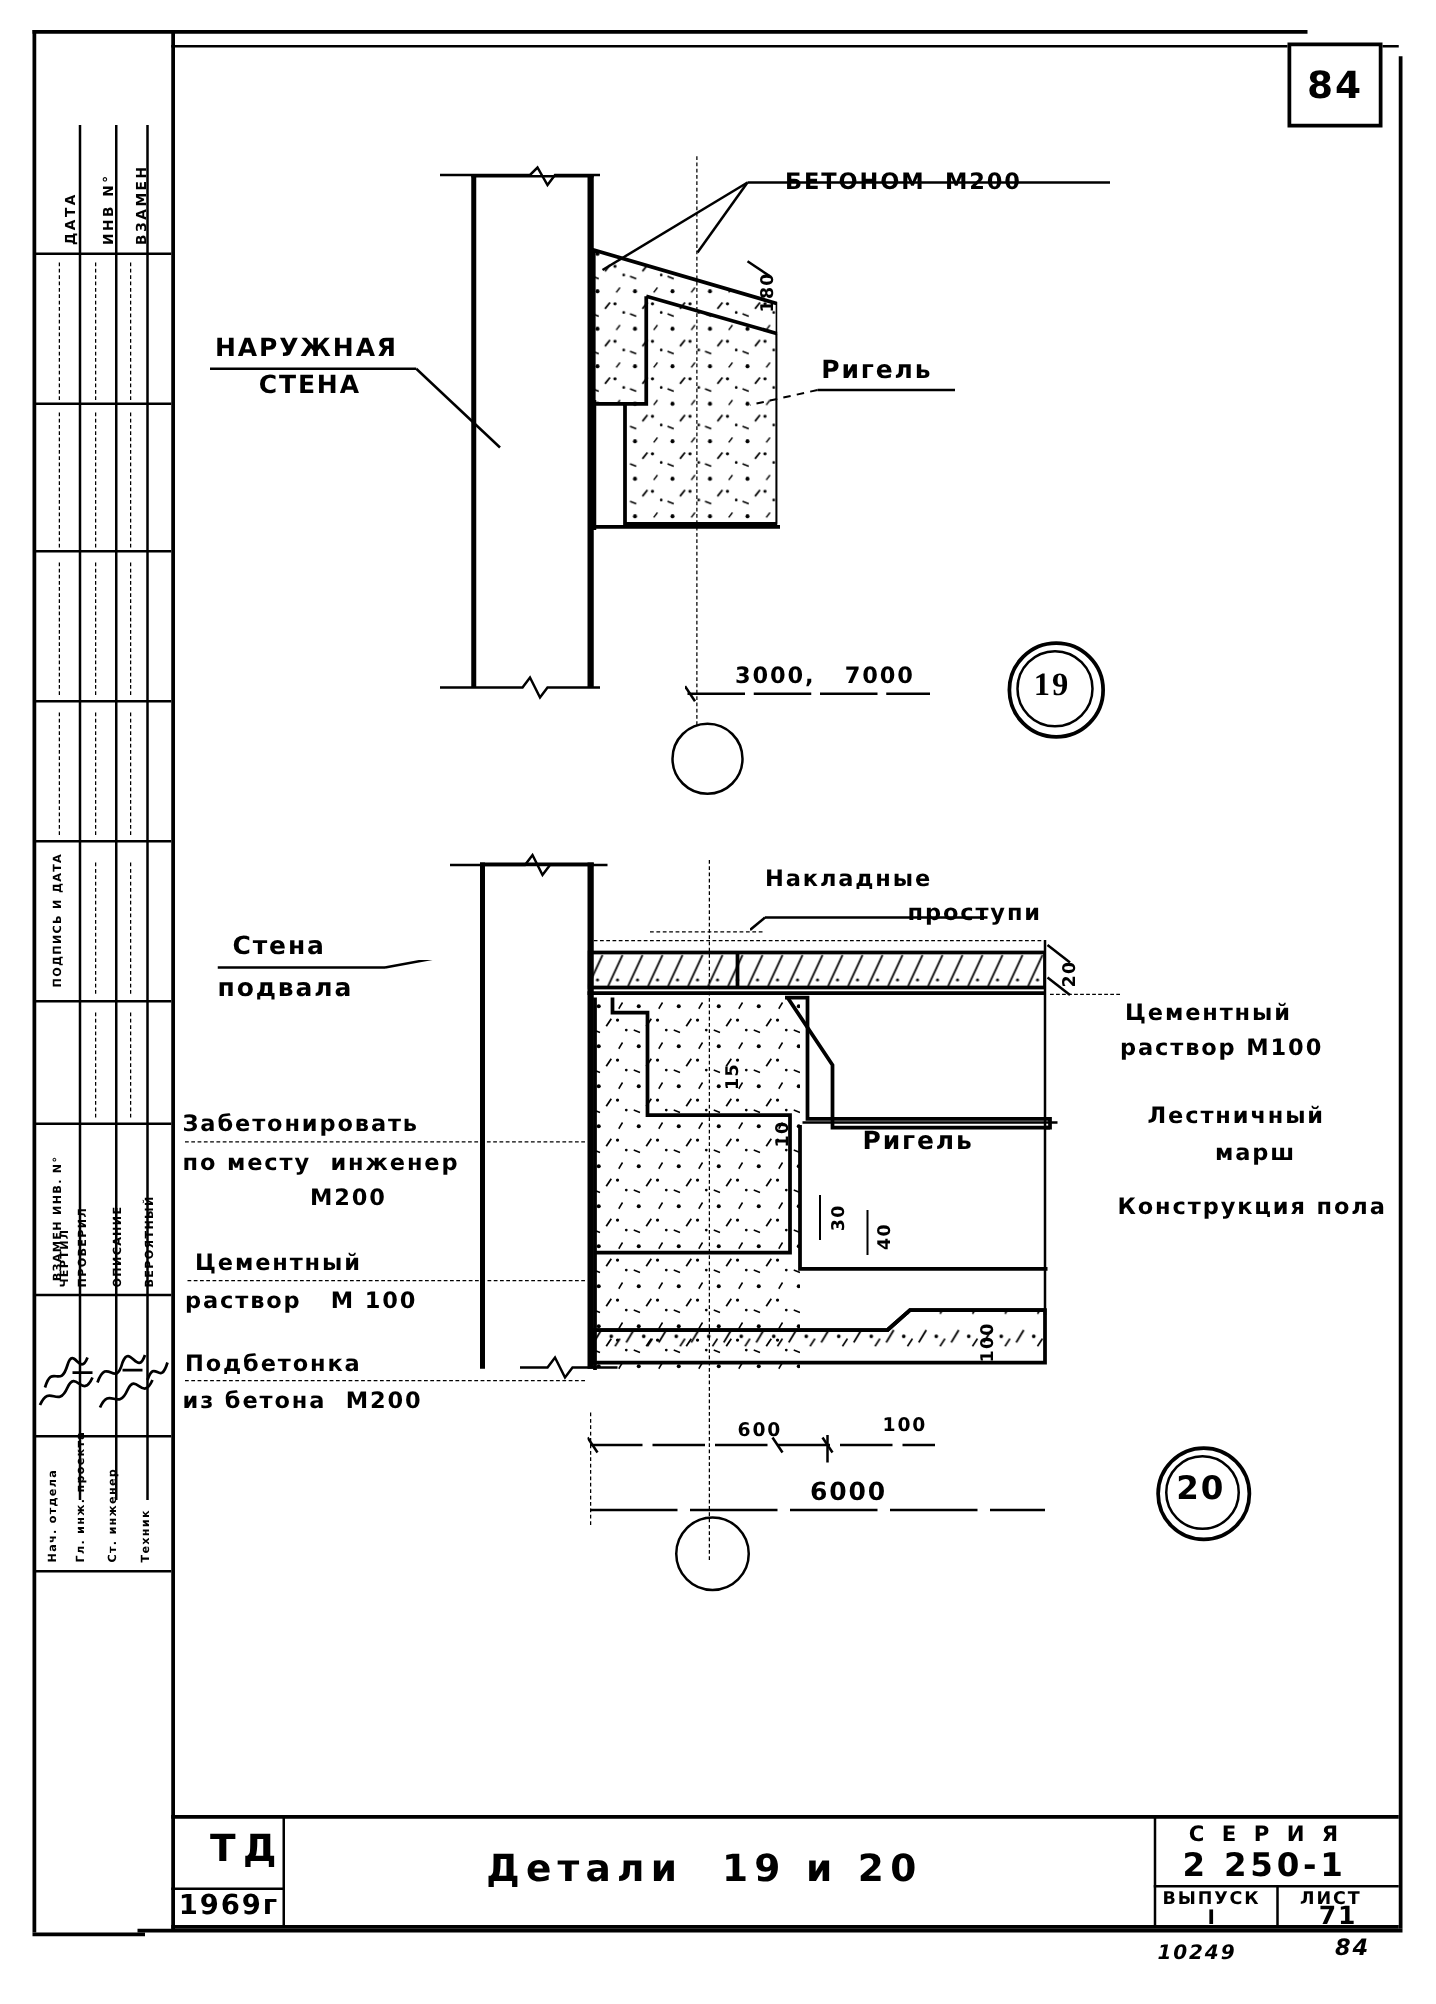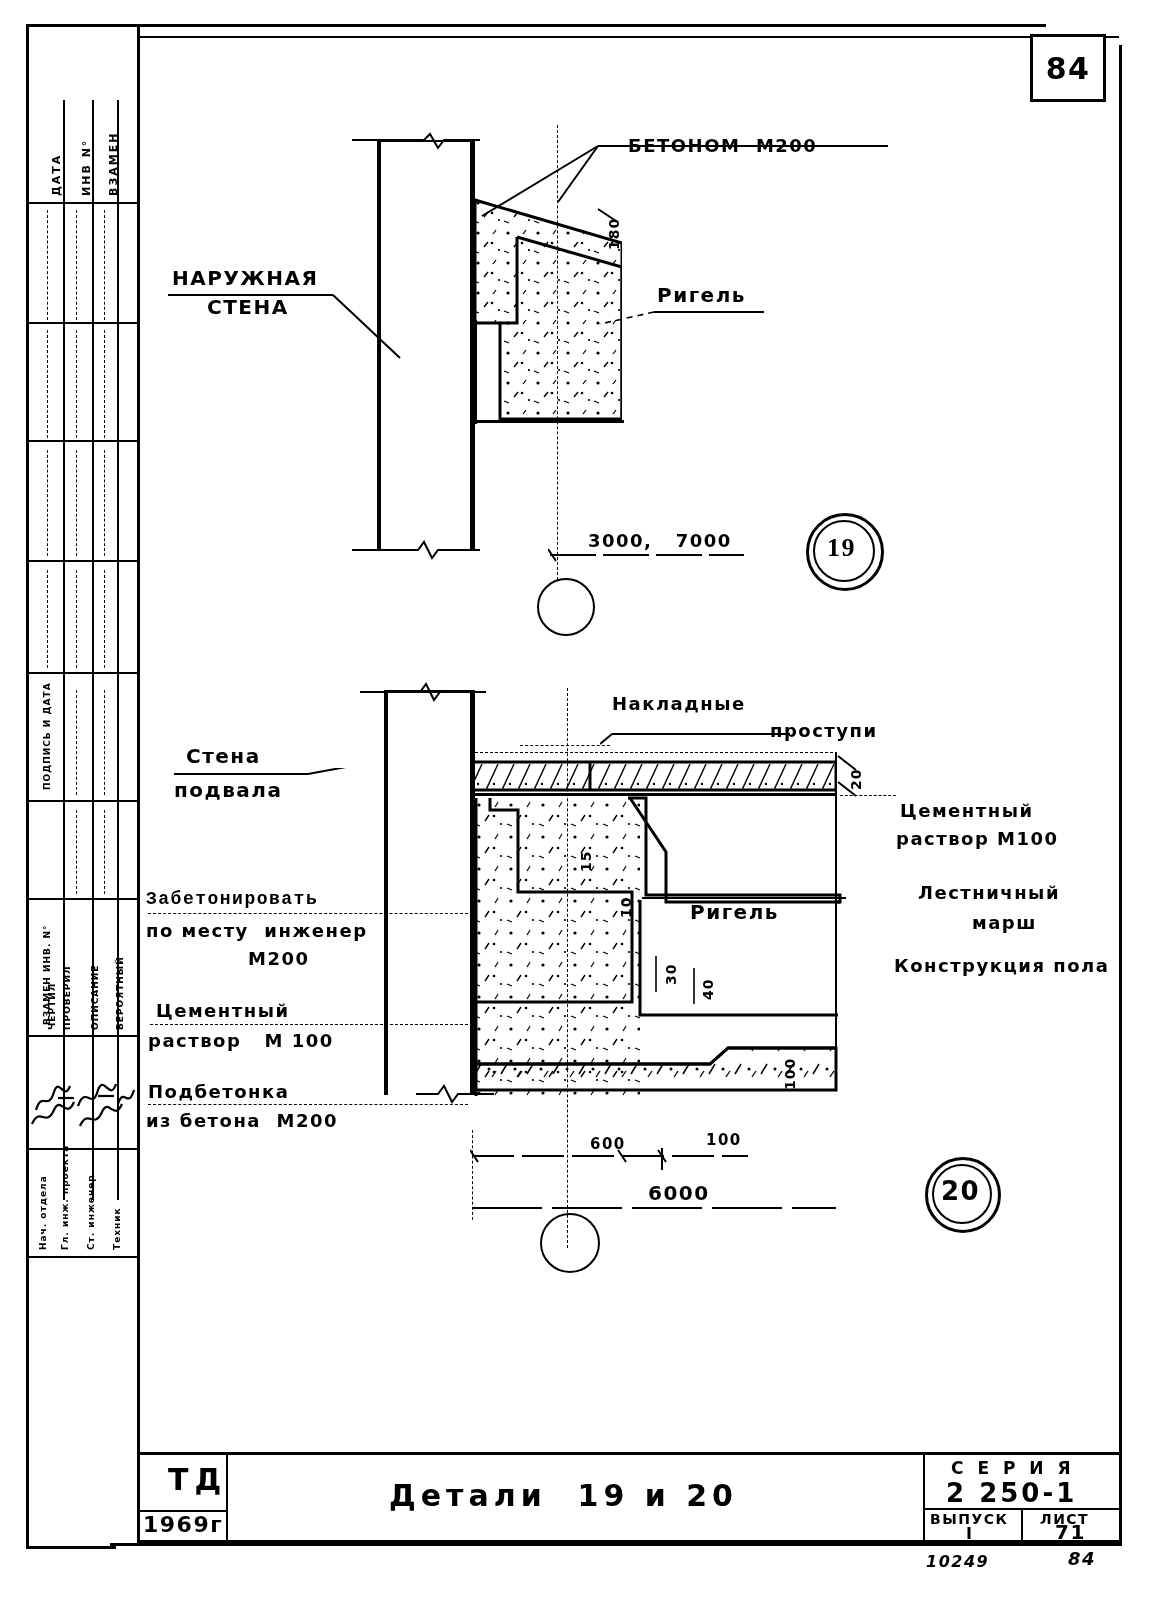--- a/index.html
+++ b/index.html
@@ -282,21 +282,21 @@
   <div class="dimrot t15" style="left:618px;top:918px;">10</div>
 
   <div class="dimrot t15" style="left:663px;top:985px;">30</div>
   <div class="dimrot t15" style="left:700px;top:1000px;">40</div>
   <svg style="position:absolute;left:648px;top:952px;" width="70" height="60">
     <path d="M8,4 L8,40" stroke="#000" stroke-width="1.6"></path>
     <path d="M46,16 L46,52" stroke="#000" stroke-width="1.6"></path>
   </svg>
 
   <div class="txt t18" style="left:612px;top:693px;">Накладные</div>
-  <div class="txt t18" style="left:726px;top:720px;margin-left:44px;">проступи</div>
+  <div class="txt t18" style="left:726px;top:720px;">проступи</div>
   <svg style="position:absolute;left:600px;top:722px;" width="200" height="50">
     <path d="M12,12 L190,12" stroke="#000" fill="none" stroke-width="2"></path>
     <path d="M12,12 L0,22" stroke="#000" fill="none" stroke-width="2"></path>
   </svg>
   <div class="dash-h" style="left:520px;top:745px;width:90px;"></div>
 
   <div class="txt t20" style="left:186px;top:744px;">Стена</div>
   <div class="txt t20" style="left:174px;top:778px;">подвала</div>
   <svg style="position:absolute;left:174px;top:768px;" width="290" height="40">
     <path d="M0,6 L134,6" stroke="#000" fill="none" stroke-width="2"></path>
@@ -309,21 +309,21 @@
   <div class="txt t18" style="left:972px;top:912px;">марш</div>
   <div class="txt t18" style="left:894px;top:955px;">Конструкция пола</div>
 
   <div class="dash-h" style="left:840px;top:795px;width:56px;"></div>
 
   <div class="txt t20" style="left:690px;top:900px;">Ригель</div>
   <svg style="position:absolute;left:640px;top:888px;" width="210" height="20">
     <path d="M2,10 L206,10" stroke="#000" fill="none" stroke-width="2"></path>
   </svg>
 
-  <div class="txt t18" style="left:146px;top:889px;font-family:Liberation Mono, monospace;">Забетонировать</div>
+  <div class="txt t18" style="left:146px;top:889px;">Забетонировать</div>
   <div class="txt t18" style="left:146px;top:920px;">по месту  инженер</div>
   <div class="txt t18" style="left:248px;top:948px;">М200</div>
   <div class="dash-h" style="left:148px;top:913px;width:320px;"></div>
 
   <div class="txt t18" style="left:156px;top:1000px;">Цементный</div>
   <div class="txt t18" style="left:148px;top:1030px;">раствор   М 100</div>
   <div class="dash-h" style="left:150px;top:1024px;width:318px;"></div>
 
   <div class="txt t18" style="left:148px;top:1081px;">Подбетонка</div>
   <div class="txt t18" style="left:146px;top:1110px;">из бетона  М200</div>

